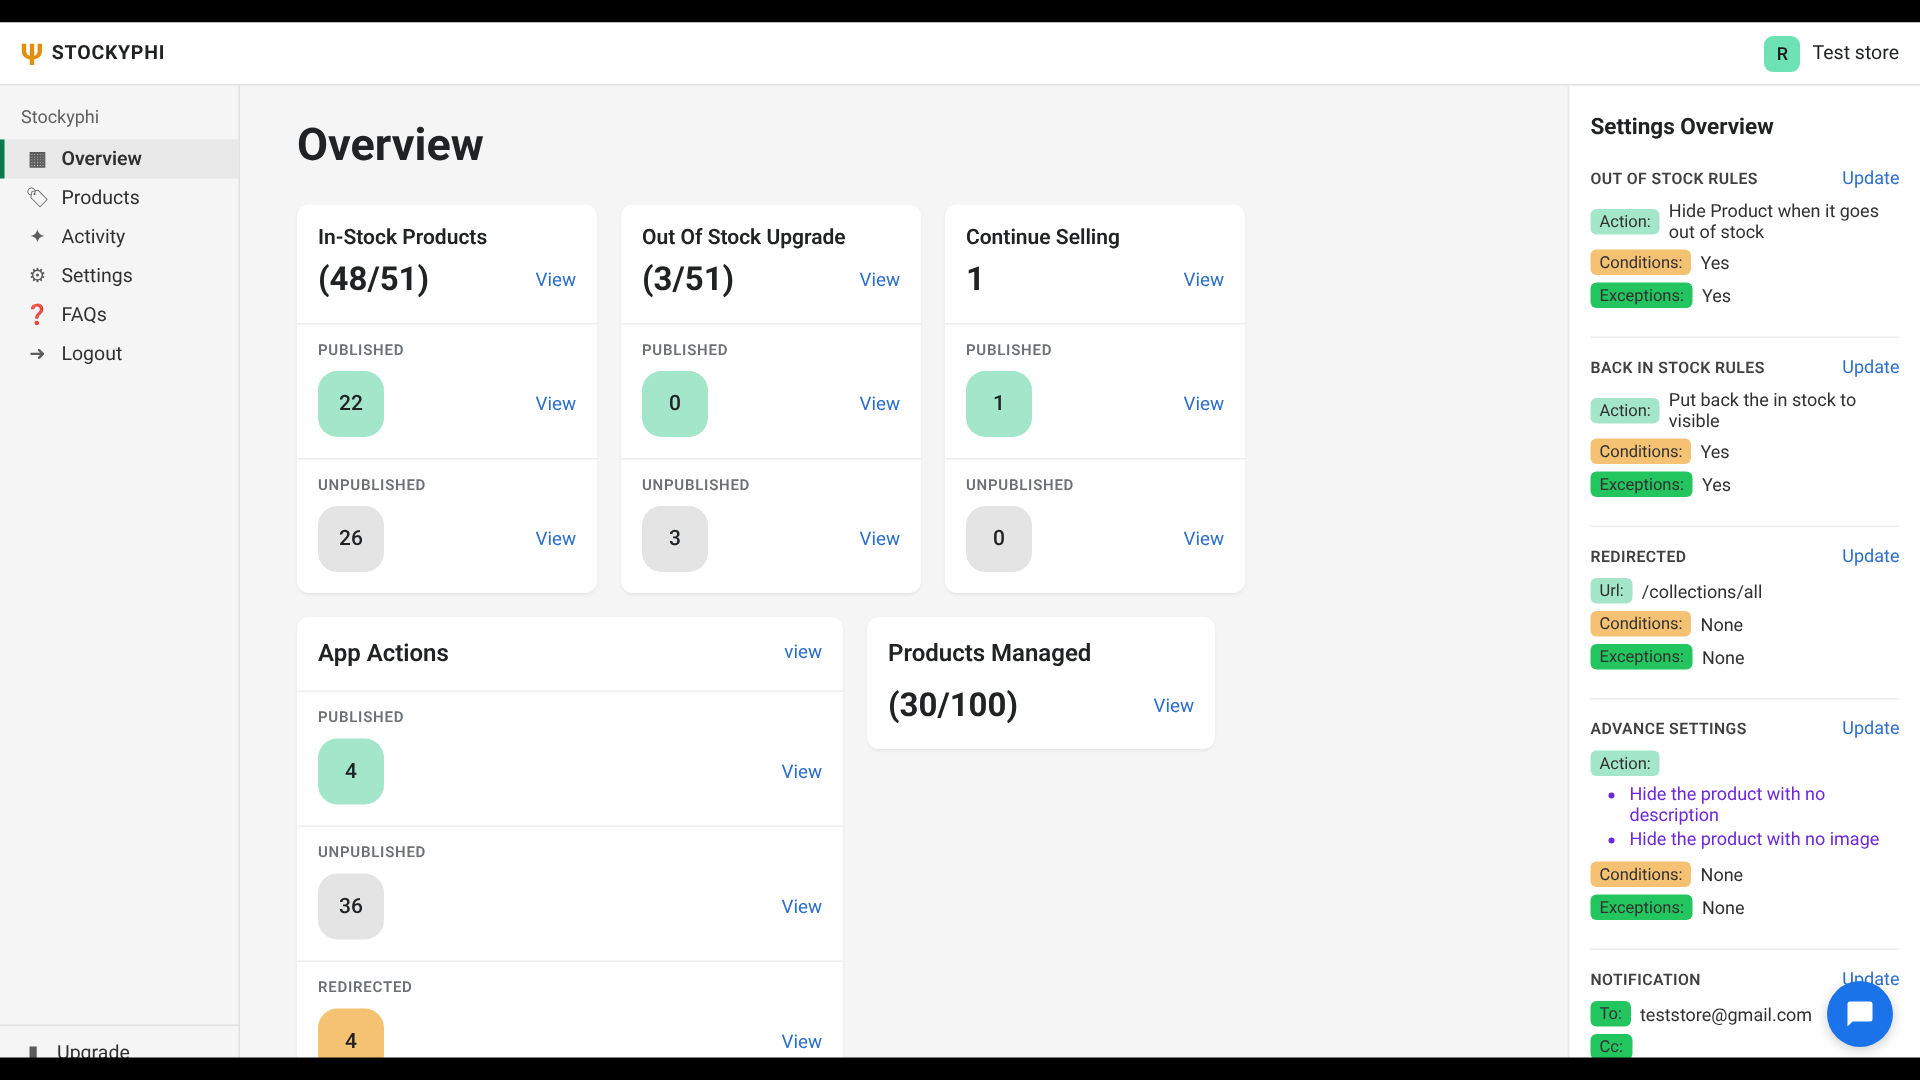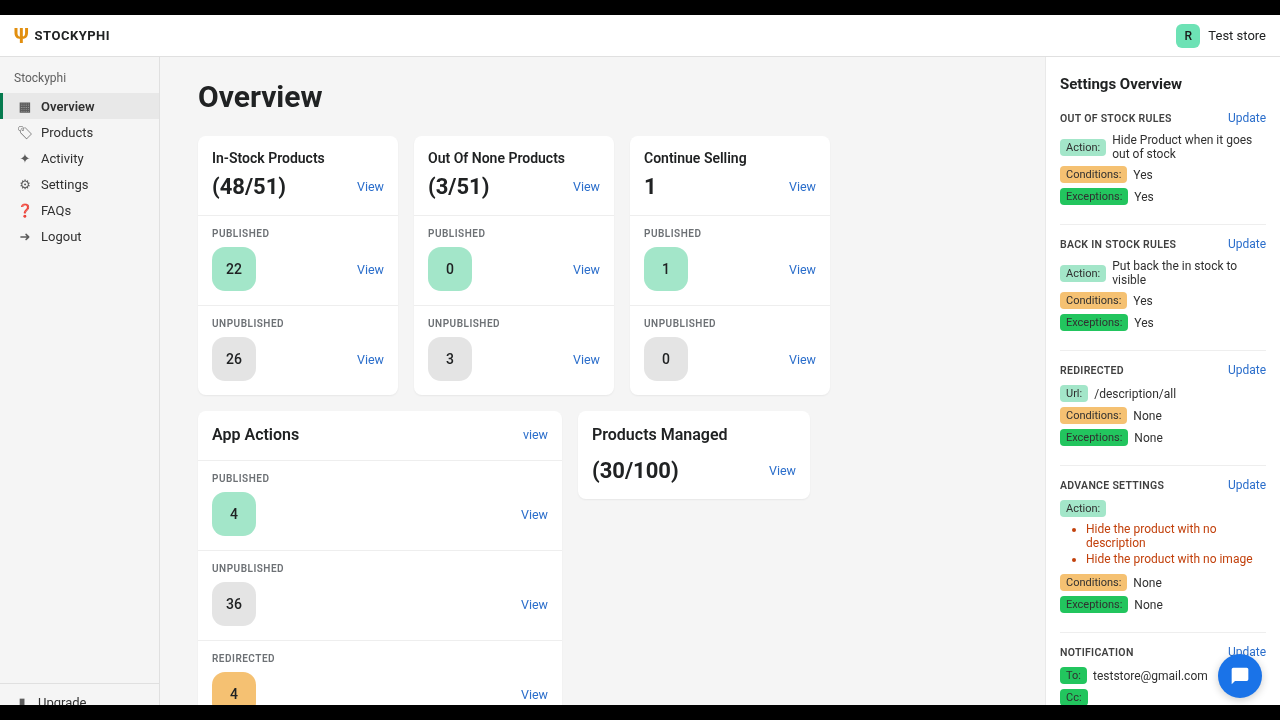--- a/index.html
+++ b/index.html
@@ -46,21 +46,21 @@
 .rp-section { padding-bottom: 14px; margin-bottom: 12px; border-bottom: 1px solid #eee; }
 .rp-section:last-child { border-bottom: none; }
 .rp-head { display: flex; justify-content: space-between; align-items: center; margin-bottom: 8px; }
 .rp-head-title { font-size: 10.5px; font-weight: 600; letter-spacing: 0.3px; color: #404040; }
 .rp-update { font-size: 12px; color: #2b6ecb; cursor: pointer; }
 .rp-row { display: flex; align-items: center; gap: 6px; margin-bottom: 5px; font-size: 12px; color: #303030; }
 .tag { display: inline-block; padding: 2px 6px; border-radius: 4px; font-size: 11px; }
 .tag-green { background: #a3e6c9; }
 .tag-orange { background: #f5c172; }
 .tag-gray { background: #22c55e; }
-.rp-list { list-style: disc; padding-left: 26px; margin: 4px 0 8px; font-size: 12px; color: #c2410c; }
+.rp-list { list-style: disc; padding-left: 26px; margin: 4px 0 8px; font-size: 12px; color: #6d28d9; }
 .rp-list li { margin-bottom: 2px; }
 .chat-bubble { position: absolute; right: 18px; bottom: 22px; width: 44px; height: 44px; border-radius: 50%; background: #1a73e8; display: flex; align-items: center; justify-content: center; color: #fff; cursor: pointer; box-shadow: 0 2px 8px rgba(0,0,0,0.2); }
 .bottom-black { position: absolute; bottom: 0; left: 0; right: 0; height: 15px; background: #000; }
 </style>
 </head>
 <body>
 
 <div class="topbar-black"></div>
 
 <div class="header">
@@ -134,21 +134,21 @@
             <div class="sub-label">UNPUBLISHED</div>
             <div class="sub-row">
               <span class="pill pill-gray">26</span>
               <span class="view-link">View</span>
             </div>
           </div>
         </div>
 
         <div class="card w-200">
           <div class="card-head">
-            <div class="card-title">Out Of None Products</div>
+            <div class="card-title">Out Of Stock Upgrade</div>
             <div class="card-line">
               <div class="card-value">(3/51)</div>
               <span class="view-link">View</span>
             </div>
           </div>
           <div class="sub">
             <div class="sub-label">PUBLISHED</div>
             <div class="sub-row">
               <span class="pill pill-green">0</span>
               <span class="view-link">View</span>
@@ -280,21 +280,21 @@
           </div>
       </div>
 
       <div class="rp-section">
         <div class="rp-head">
           <span class="rp-head-title">REDIRECTED</span>
           <span class="rp-update">Update</span>
         </div>
         <div class="rp-row">
             <span class="tag tag-green">Url:</span>
-            <span>/description/all</span>
+            <span>/collections/all</span>
           </div>
         <div class="rp-row">
             <span class="tag tag-orange">Conditions:</span>
             <span>None</span>
           </div>
         <div class="rp-row">
             <span class="tag tag-gray">Exceptions:</span>
             <span>None</span>
           </div>
       </div>

